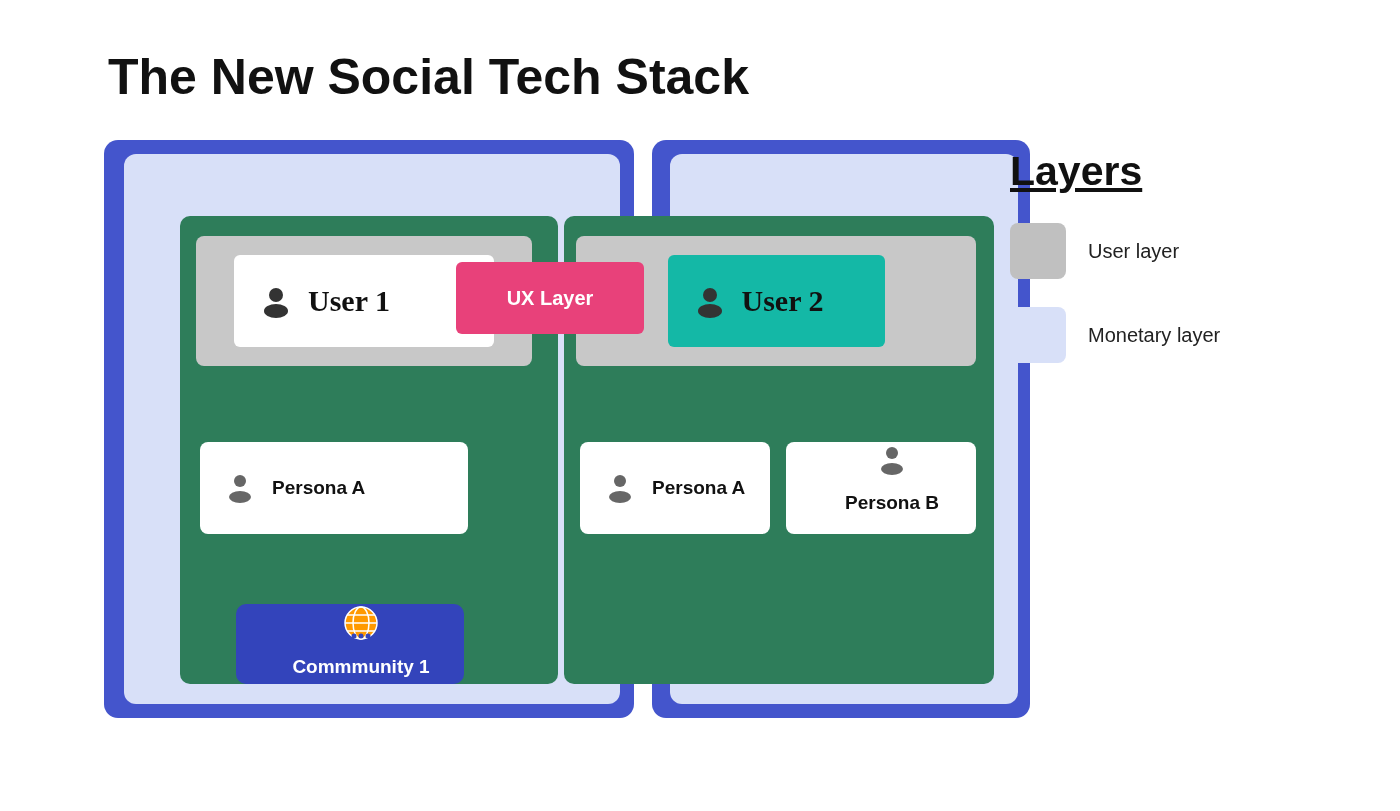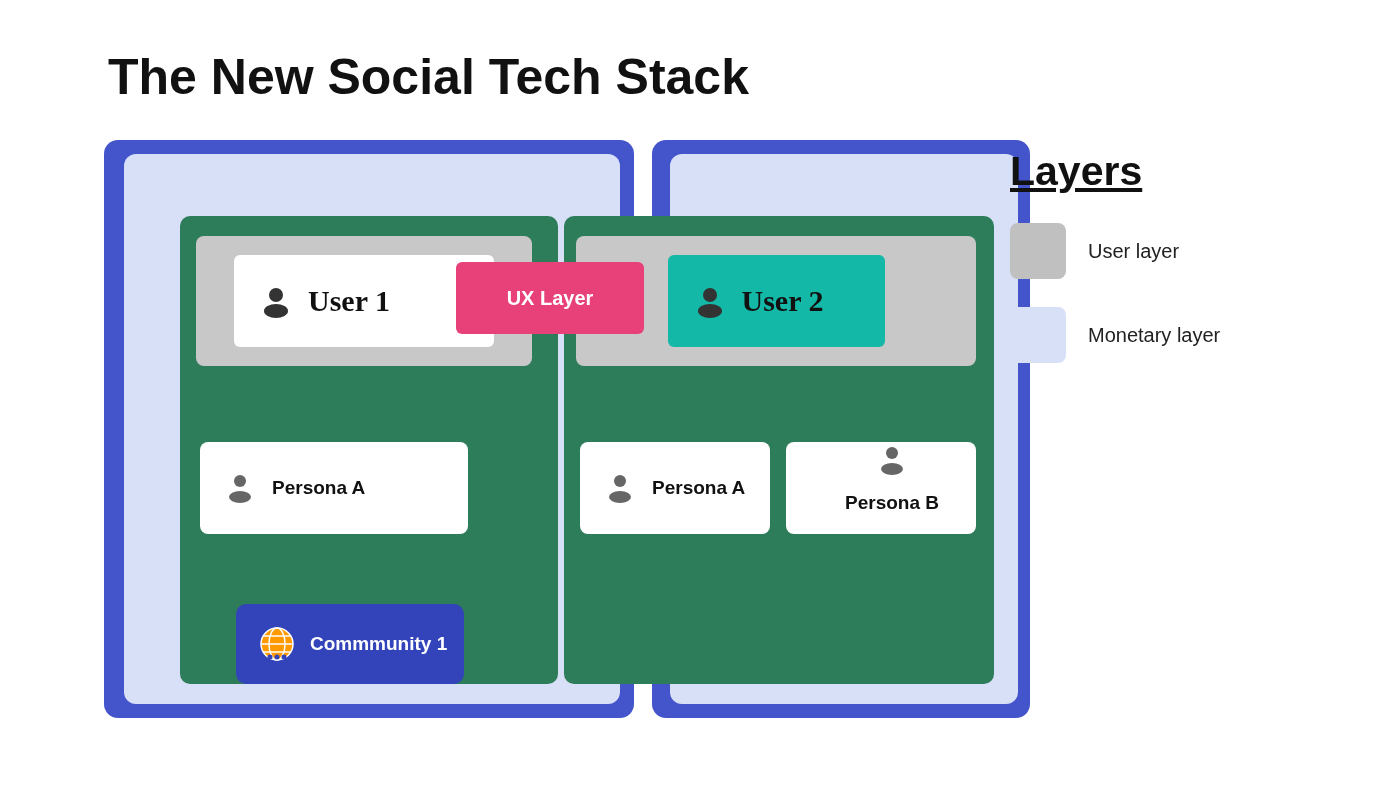--- a/index.html
+++ b/index.html
@@ -223,20 +223,21 @@
     
     .community-box {
       position: absolute;
       background: #3344bb;
       border-radius: 10px;
       display: flex;
       align-items: center;
       justify-content: flex-start;
       padding-left: 22px;
       gap: 14px;
+      flex-direction: column;
     }
 
     .community-left {
       left: 156px;
       top: 464px;
       width: 228px;
       height: 80px;
     }
 
     .community-right {

